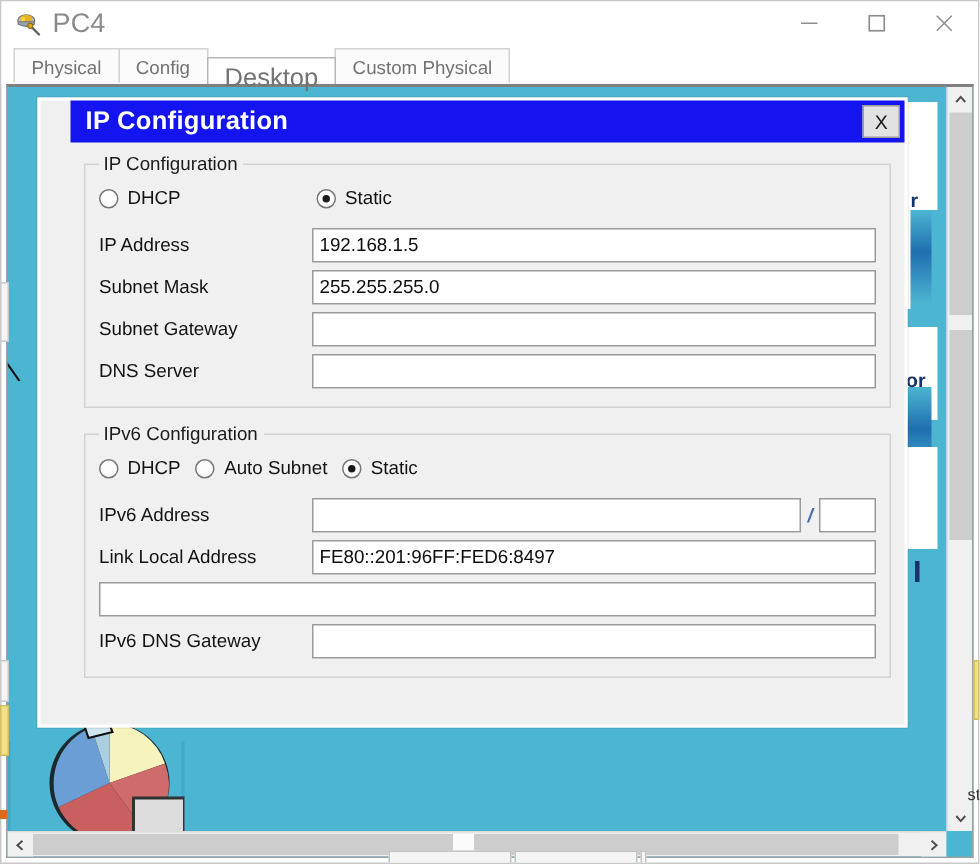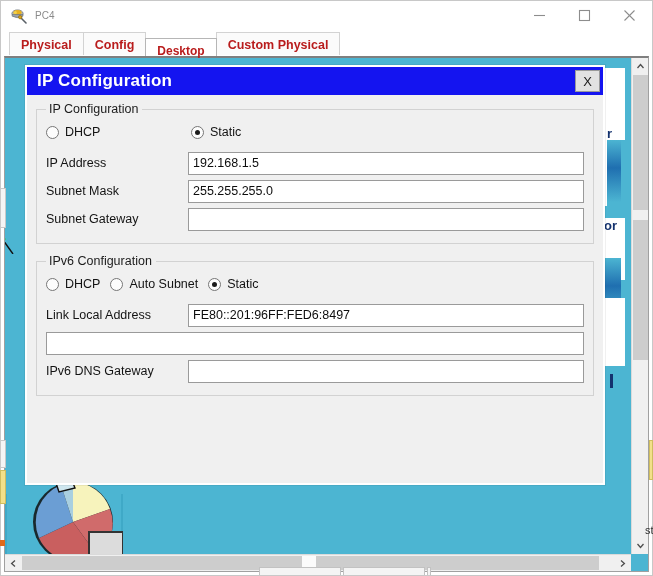--- a/index.html
+++ b/index.html
@@ -29,21 +29,21 @@
     background: #ffffff;
     display: flex; align-items: center;
     position: relative;
   }
   #app-icon {
     width: 18px; height: 18px;
     margin-left: 9px; margin-right: 7px;
     position: relative; flex: 0 0 18px;
   }
   #title-text {
-    font-size: 10px; color: #8a8a8a;
+    font-size: 18px; color: #8a8a8a;
     letter-spacing: .1px;
   }
   #window-controls {
     position: absolute; right: 0; top: 0;
     height: 29px; display: flex;
   }
   .wctl {
     width: 45px; height: 29px;
     display: flex; align-items: center; justify-content: center;
     color: #8d8d8d;
@@ -60,35 +60,34 @@
     position: relative;
   }
   #tab-strip::after {
     content: ""; position: absolute;
     left: 0; right: 0; bottom: 0; height: 1px;
     background: #ffffff;
   }
   .tab {
     height: 24px; line-height: 24px;
     padding: 0 11px;
-    font-size: 12.5px; color: #b91c1c;
+    font-size: 12.5px; color: #737373;
     border: 1px solid #d3d3d3;
     border-bottom: none;
     background: #fbfbfb;
     margin-right: -1px;
     box-sizing: border-box;
     white-space: nowrap;
-    font-weight: bold;
   }
   .tab.active {
     background: #ffffff;
     border-color: #b6b6b6;
     height: 18px; line-height: 25px;
     position: relative; z-index: 3;
-    font-size: 12px;
+    font-size: 17px;
   }
 
   
   #client-area {
     flex: 1 1 auto;
     position: relative;
     background: #4cb5d2;
     border: 1px solid #a0a0a0;
     border-top: 2px solid #7f7f7f;
     margin: 0 3px 3px 3px;
@@ -163,20 +162,21 @@
 
   
   #ip-dialog {
     position: absolute;
     left: 20px; top: 7px;
     width: 580px; height: 420px;
     background: #f0f0f0;
     border: 2px solid #ffffff;
     box-sizing: border-box;
     box-shadow: 0 0 0 1px rgba(0,0,0,.06);
+    padding-left: 20px;
   }
   #dialog-titlebar {
     height: 28px;
     background: #1414f0;
     display: flex; align-items: center;
     padding: 0 3px 0 10px;
     box-sizing: border-box;
   }
   #dialog-title {
     flex: 1 1 auto;
@@ -331,21 +331,21 @@
         </svg>
       </div>
 
       <div id="bg-panel-right">
         <div class="bg-white-card" style="left:0; top:10px; width:22px; height:72px;"></div>
         <div class="bg-blue-strip" style="left:2px; top:82px; width:16px; height:62px;"></div>
         <div class="bg-white-card" style="left:0; top:78px; width:4px; height:70px;"></div>
         <div class="bg-text" style="left:4px; top:68px;">r</div>
         <div class="bg-white-card" style="left:0; top:160px; width:22px; height:62px;"></div>
         <div class="bg-blue-strip" style="left:2px; top:200px; width:16px; height:62px;"></div>
-        <div class="bg-text" style="left:1px; top:160px;">or</div>
+        <div class="bg-text" style="left:1px; top:188px;">or</div>
         <div class="bg-white-card" style="left:0; top:240px; width:22px; height:68px;"></div>
         <div class="bg-text" style="left:7px; top:316px; width:3px; height:14px; background:#14326e;"></div>
       </div>
 
       <div id="bg-pie-divider"></div>
       <div id="bg-pie-icon">
         <svg width="96" height="86" viewBox="0 0 96 86">
           <g transform="translate(4,2)">
             <circle cx="42" cy="46" r="40" fill="#111" opacity="0.85"></circle>
             <path d="M42 46 L42 6 A40 40 0 0 1 79 33 Z" fill="#f7f3bc"></path>
@@ -387,40 +387,50 @@
               <div class="field-input">192.168.1.5</div>
             </div>
             <div class="field-row">
               <div class="field-label">Subnet Mask</div>
               <div class="field-input">255.255.255.0</div>
             </div>
             <div class="field-row">
               <div class="field-label">Subnet Gateway</div>
               <div class="field-input"></div>
             </div>
+            <div class="field-row">
+              <div class="field-label">DNS Server</div>
+              <div class="field-input"></div>
+            </div>
           </fieldset>
 
           <fieldset class="group">
             <legend>IPv6 Configuration</legend>
 
             <div class="radio-row">
               <div class="radio-opt" style="margin-right:10px;">
                 <span class="radio-mark"></span>
                 <span>DHCP</span>
               </div>
               <div class="radio-opt" style="margin-right:10px;">
                 <span class="radio-mark"></span>
                 <span>Auto Subnet</span>
               </div>
               <div class="radio-opt">
                 <span class="radio-mark checked"></span>
                 <span>Static</span>
               </div>
             </div>
 
+            <div class="field-row">
+              <div class="field-label">IPv6 Address</div>
+              <div class="field-input"></div>
+              <div class="slash-sep">/</div>
+              <div class="prefix-input"></div>
+            </div>
 
             <div class="field-row">
               <div class="field-label">Link Local Address</div>
               <div class="field-input">FE80::201:96FF:FED6:8497</div>
             </div>
             <div class="field-row">
               <div class="field-input"></div>
             </div>
             <div class="field-row">
               <div class="field-label">IPv6 DNS Gateway</div>

